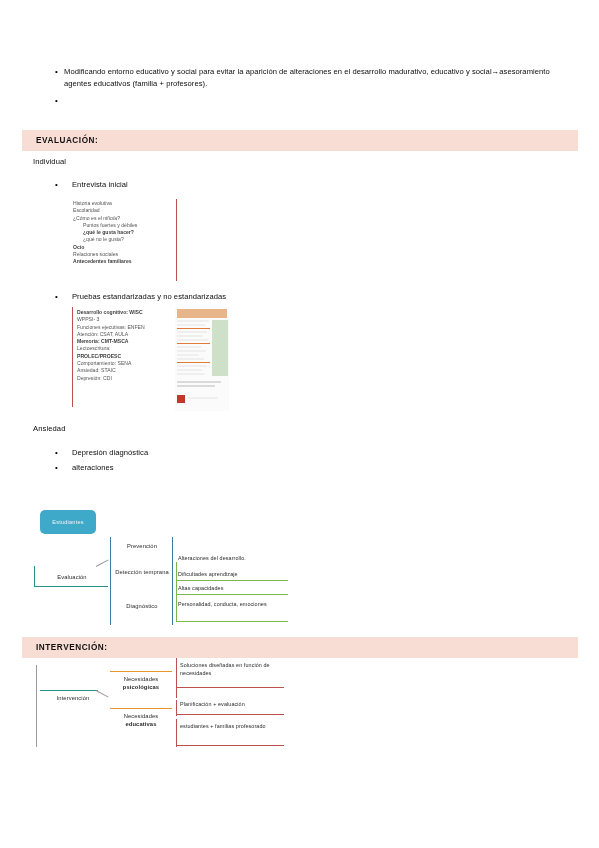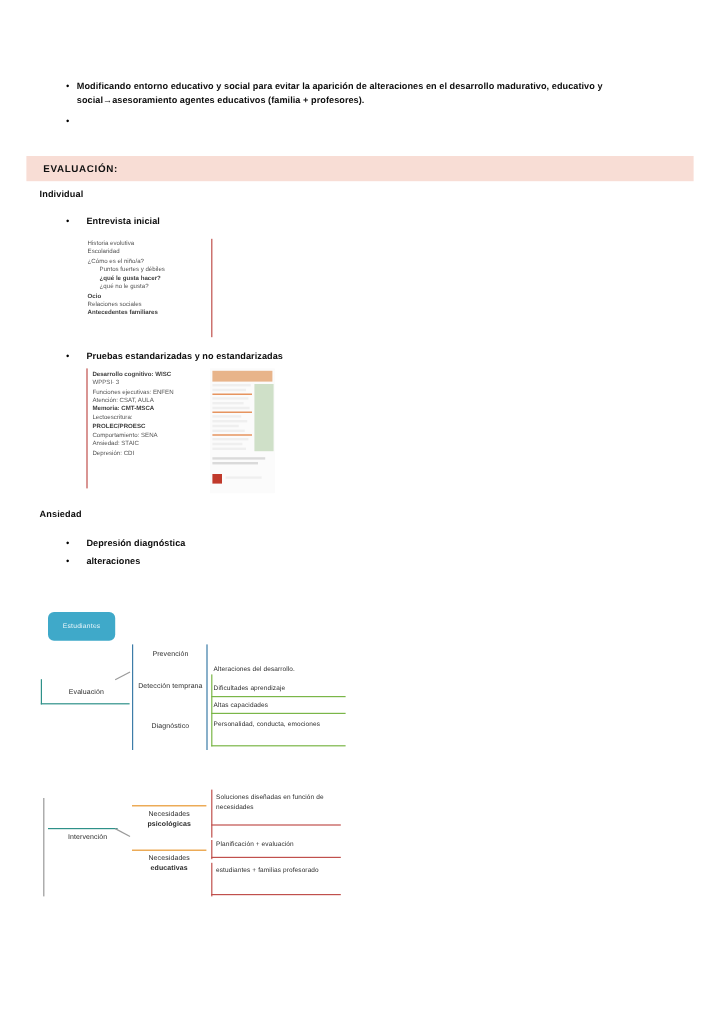--- a/index.html
+++ b/index.html
@@ -50,28 +50,28 @@
     width: 9px;
     min-width: 9px;
     font-size: 8px;
     line-height: 11px;
     color: #000;
     text-align: left;
   }
   .bullet-text {
     font-size: 7.6px;
     line-height: 11.5px;
-    font-weight: bold;
+    font-weight: normal;
     color: #0d0d0d;
     letter-spacing: 0.05px;
   }
   .plain-label {
     position: absolute;
     font-size: 7.6px;
-    font-weight: bold;
+    font-weight: normal;
     color: #0d0d0d;
     letter-spacing: 0.1px;
   }
 
   
   .imgblock {
     position: absolute;
     background: #ffffff;
   }
   .img-line {
@@ -254,20 +254,23 @@
     <div class="node-text small" style="left:178px; top:554px; width:110px;">Alteraciones del desarrollo.</div>
     <div class="node-text small" style="left:178px; top:570px; width:110px;">Dificultades aprendizaje</div>
     <div class="rule h c-green" style="left:176px; top:580px; width:112px;"></div>
     <div class="node-text small" style="left:178px; top:584px; width:110px;">Altas capacidades</div>
     <div class="rule h c-green" style="left:176px; top:594px; width:112px;"></div>
     <div class="node-text small" style="left:178px; top:600px; width:100px;">Personalidad, conducta, emociones</div>
     <div class="rule h c-green" style="left:176px; top:621px; width:112px;"></div>
     <div class="rule v c-green" style="left:176px; top:562px; height:60px;"></div>
   </div>
 
+  <div class="band" style="top:637px; height:21px;">
+    <span class="band-label">INTERVENCIÓN:</span>
+  </div>
 
   <div style="position:absolute; left:0; top:0; width:599px; height:848px; pointer-events:none;">
 
     <div class="rule v c-grey" style="left:36px; top:665px; height:82px;"></div>
 
     <div class="node-text" style="left:40px; top:694px; width:66px; text-align:center;">Intervención</div>
     <div class="rule h c-teal" style="left:40px; top:690px; width:58px;"></div>
     <div class="rule h c-grey" style="left:96px; top:690px; width:14px; transform:rotate(28deg); transform-origin:left center;"></div>
 
     <div class="rule h c-orange" style="left:110px; top:671px; width:62px;"></div>

